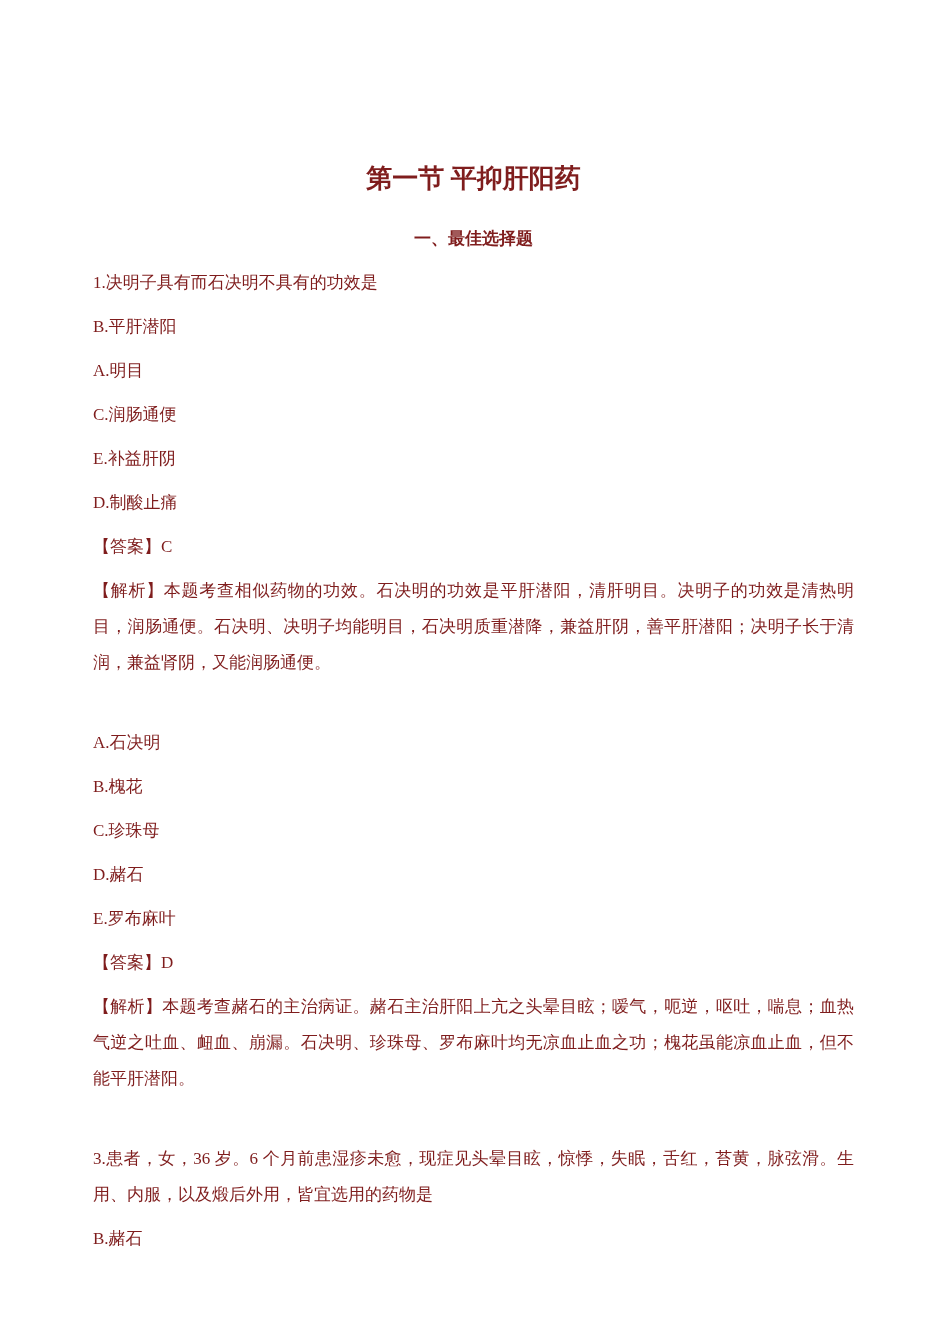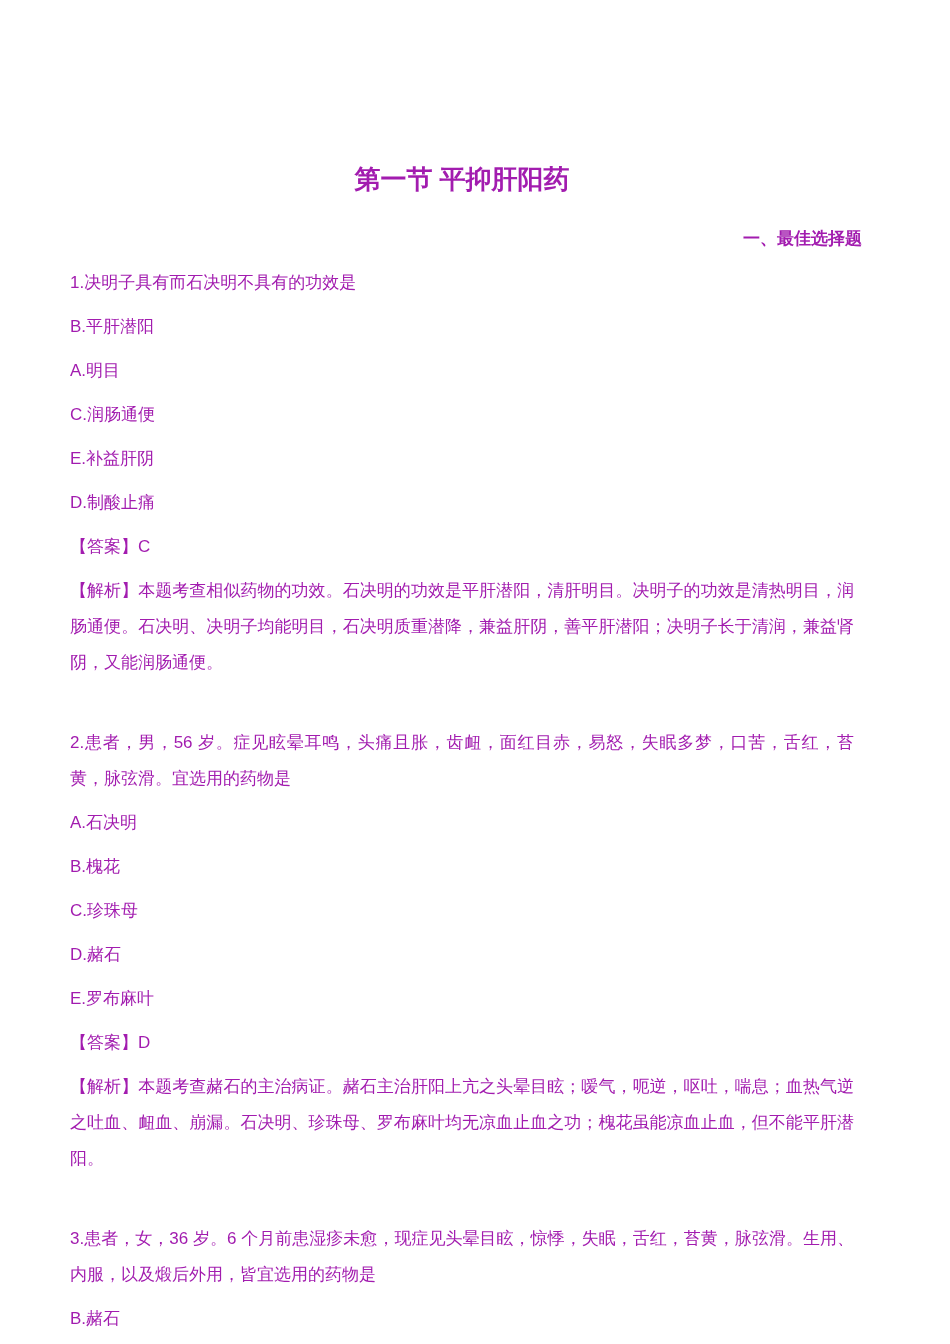--- a/index.html
+++ b/index.html
@@ -1,38 +1,38 @@
 <!DOCTYPE html>
 <html><head>
 <meta charset="utf-8">
 <style>
   html, body { margin: 0; padding: 0; background: #ffffff; }
   .page {
     width: 950px;
     height: 1344px;
     box-sizing: border-box;
     background: #ffffff;
-    color: #a21caf;
-    font-family: Liberation Sans, sans-serif;
-    padding: 158px 88px 0 62px;
+    color: #7f1d1d;
+    font-family: Liberation Serif, serif;
+    padding: 158px 88px 0 85px;
     overflow: hidden;
   }
   .doc-title {
     margin: 0;
     font-size: 26px;
     font-weight: bold;
     line-height: 42px;
     text-align: center;
   }
   .section-heading {
     margin: 21px 0 0 0;
     font-size: 17px;
     font-weight: bold;
     line-height: 36px;
-    text-align: right;
+    text-align: center;
   }
   .line {
     margin: 8px;
     font-size: 17px;
     line-height: 36px;
     text-align: justify;
   }
   .spacer { height: 28px; }
 </style>
 </head>
@@ -51,21 +51,20 @@
     <p class="line">C.润肠通便</p>
     <p class="line">E.补益肝阴</p>
     <p class="line">D.制酸止痛</p>
     <p class="line">【答案】C</p>
     <p class="line">【解析】本题考查相似药物的功效。石决明的功效是平肝潜阳，清肝明目。决明子的功效是清热明目，润肠通便。石决明、决明子均能明目，石决明质重潜降，兼益肝阴，善平肝潜阳；决明子长于清润，兼益肾阴，又能润肠通便。</p>
   </section>
 
   <div class="spacer"></div>
 
   <section>
-    <p class="line">2.患者，男，56 岁。症见眩晕耳鸣，头痛且胀，齿衄，面红目赤，易怒，失眠多梦，口苦，舌红，苔黄，脉弦滑。宜选用的药物是</p>
     <p class="line">A.石决明</p>
     <p class="line">B.槐花</p>
     <p class="line">C.珍珠母</p>
     <p class="line">D.赭石</p>
     <p class="line">E.罗布麻叶</p>
     <p class="line">【答案】D</p>
     <p class="line">【解析】本题考查赭石的主治病证。赭石主治肝阳上亢之头晕目眩；嗳气，呃逆，呕吐，喘息；血热气逆之吐血、衄血、崩漏。石决明、珍珠母、罗布麻叶均无凉血止血之功；槐花虽能凉血止血，但不能平肝潜阳。</p>
   </section>
 
   <div class="spacer"></div>

